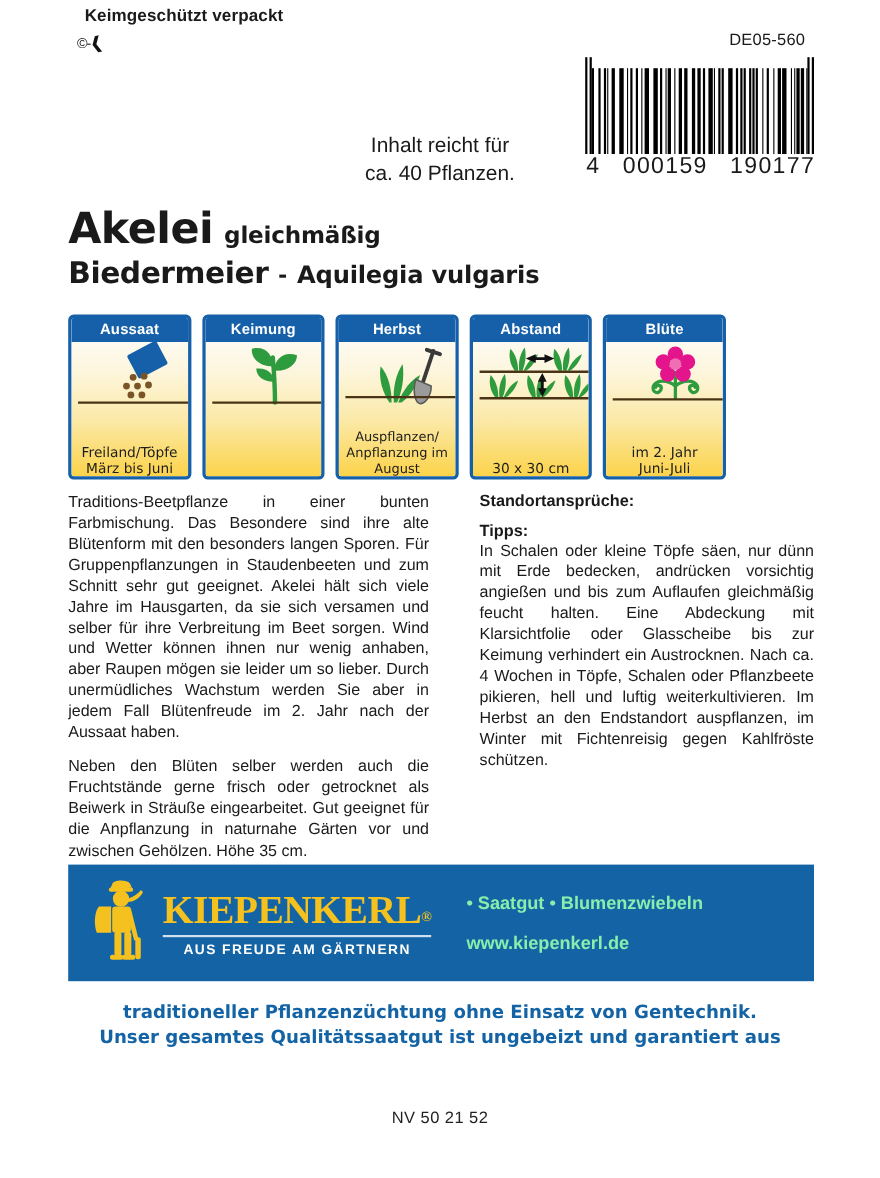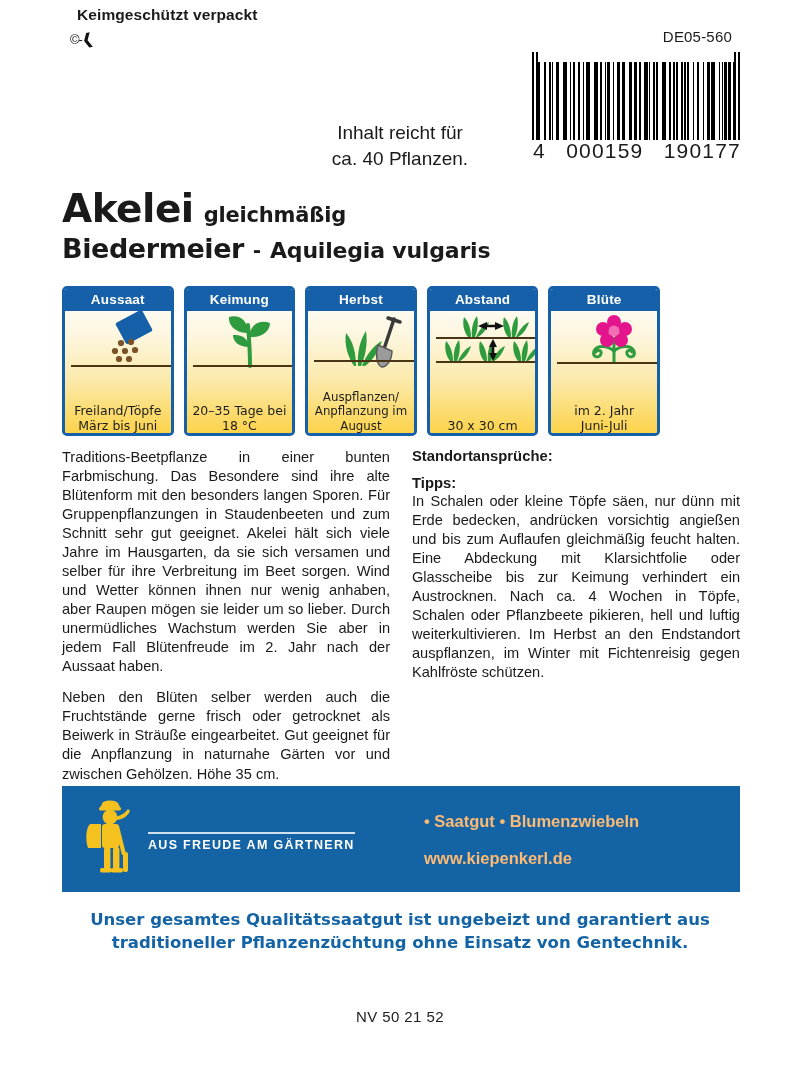--- a/index.html
+++ b/index.html
@@ -98,21 +98,21 @@
   
   .cols { position: absolute; top: 448px; left: 62px; width: 678px; display: flex; gap: 22px; }
   .col { width: 328px; }
   .col p {
     font-size: 14.6px; line-height: 1.305; text-align: justify;
     text-justify: inter-word; margin-bottom: 12px;
     font-family: "Liberation Sans", sans-serif;
   }
   .col p:last-child { margin-bottom: 0; }
   .col h4 { font-size: 14.8px; font-weight: bold; margin-bottom: 1px; }
-  .col .sect { margin-bottom: 11px; }
+  .col .sect { margin-bottom: 11px; margin-left: 24px; }
 
   
   .brandbar {
     position: absolute; left: 62px; top: 786px;
     width: 678px; height: 106px; background: #1464a5;
     display: flex; align-items: center;
   }
   .logo-zone { width: 350px; padding-left: 20px; display: flex; align-items: center; }
   .kiepen-man { width: 62px; height: 82px; flex: 0 0 62px; }
   .logo-text { margin-left: 4px; }
@@ -120,21 +120,21 @@
     color: #f4c11f; font-family: "Liberation Serif", serif;
     font-weight: bold; font-size: 36px; letter-spacing: -0.5px; line-height: 1;
     white-space: nowrap;
   }
   .logo-word sup { font-size: 13px; vertical-align: 2px; }
   .logo-rule { height: 2px; background: #cfe0ef; margin: 5px 0 4px; width: 100%; }
   .logo-slogan {
     color: #ffffff; font-size: 12.5px; font-weight: bold;
     letter-spacing: 1.3px; text-align: center; white-space: nowrap;
   }
-  .bullets { color: #fdba74; padding-left: 12px; }
+  .bullets { color: #86efac; padding-left: 12px; }
   .bullets .b {
     font-size: 16.5px; font-weight: bold; line-height: 1.42; white-space: nowrap;
   }
   .bullets .url { font-size: 16.5px; font-weight: bold; margin-top: 16px; }
 
   
   .guarantee {
     position: absolute; left: 0; right: 0; top: 908px;
     text-align: center; color: #1464a5;
     font-size: 16.5px; font-weight: bold; line-height: 1.4;
@@ -308,24 +308,20 @@
       <div class="ibox-head">Keimung</div>
       <div class="ibox-body">
         <div class="art">
           <svg width="126" height="62" viewBox="0 0 126 62">
             <path d="M63 55 C63 40 62 26 61 14" stroke="#2e9b3f" stroke-width="4" fill="none" stroke-linecap="round"></path>
             <path d="M61 22 C48 22 41 14 42 6 C54 3 61 11 61 22 Z" fill="#2e9b3f"></path>
             <path d="M62 26 C75 27 83 20 83 12 C71 8 63 15 62 26 Z" fill="#2e9b3f"></path>
             <path d="M62 36 C52 36 46 31 46 24 C56 23 62 29 62 36 Z" fill="#2e9b3f"></path>
             <line x1="6" y1="55" x2="120" y2="55" stroke="#4a3415" stroke-width="2"></line>
           </svg>
-        </div>
-        <div class="ibox-cap">
-          <div>20–35 Tage bei</div>
-          <div>18 °C</div>
         </div>
       </div>
     </div>
 
     <div class="ibox">
       <div class="ibox-head">Herbst</div>
       <div class="ibox-body">
         <div class="art">
           <svg width="126" height="62" viewBox="0 0 126 62">
             <g fill="#2e9b3f">
@@ -444,29 +440,30 @@
           <path d="M8 26 C4 30 3 42 6 50 L19 50 L19 26 Z"></path>
           <rect x="22" y="49" width="6.4" height="22" rx="2.6"></rect>
           <rect x="31" y="49" width="6.4" height="22" rx="2.6"></rect>
           <rect x="18" y="70" width="12" height="4.4" rx="2"></rect>
           <rect x="29" y="70" width="12" height="4.4" rx="2"></rect>
           <path d="M37 28 L44 56 L40 57 L33 30 Z"></path>
           <rect x="41" y="54" width="5" height="20" rx="2"></rect>
         </g>
       </svg>
       <div class="logo-text">
+        <div class="logo-word"><span>KIEPENKERL</span><sup>®</sup></div>
         <div class="logo-rule"></div>
         <div class="logo-slogan">AUS FREUDE AM GÄRTNERN</div>
       </div>
     </div>
     <div class="bullets">
       <div class="b">• Saatgut • Blumenzwiebeln</div>
       <div class="url">www.kiepenkerl.de</div>
     </div>
   </div>
 
   <div class="guarantee">
+    <div>traditioneller Pflanzenzüchtung ohne Einsatz von Gentechnik.</div>
     <div>Unser gesamtes Qualitätssaatgut ist ungebeizt und garantiert aus</div>
-    <div>traditioneller Pflanzenzüchtung ohne Einsatz von Gentechnik.</div>
   </div>
 
   <div class="navcode">NV 50 21 52</div>
 </div>
 
 </body></html>

